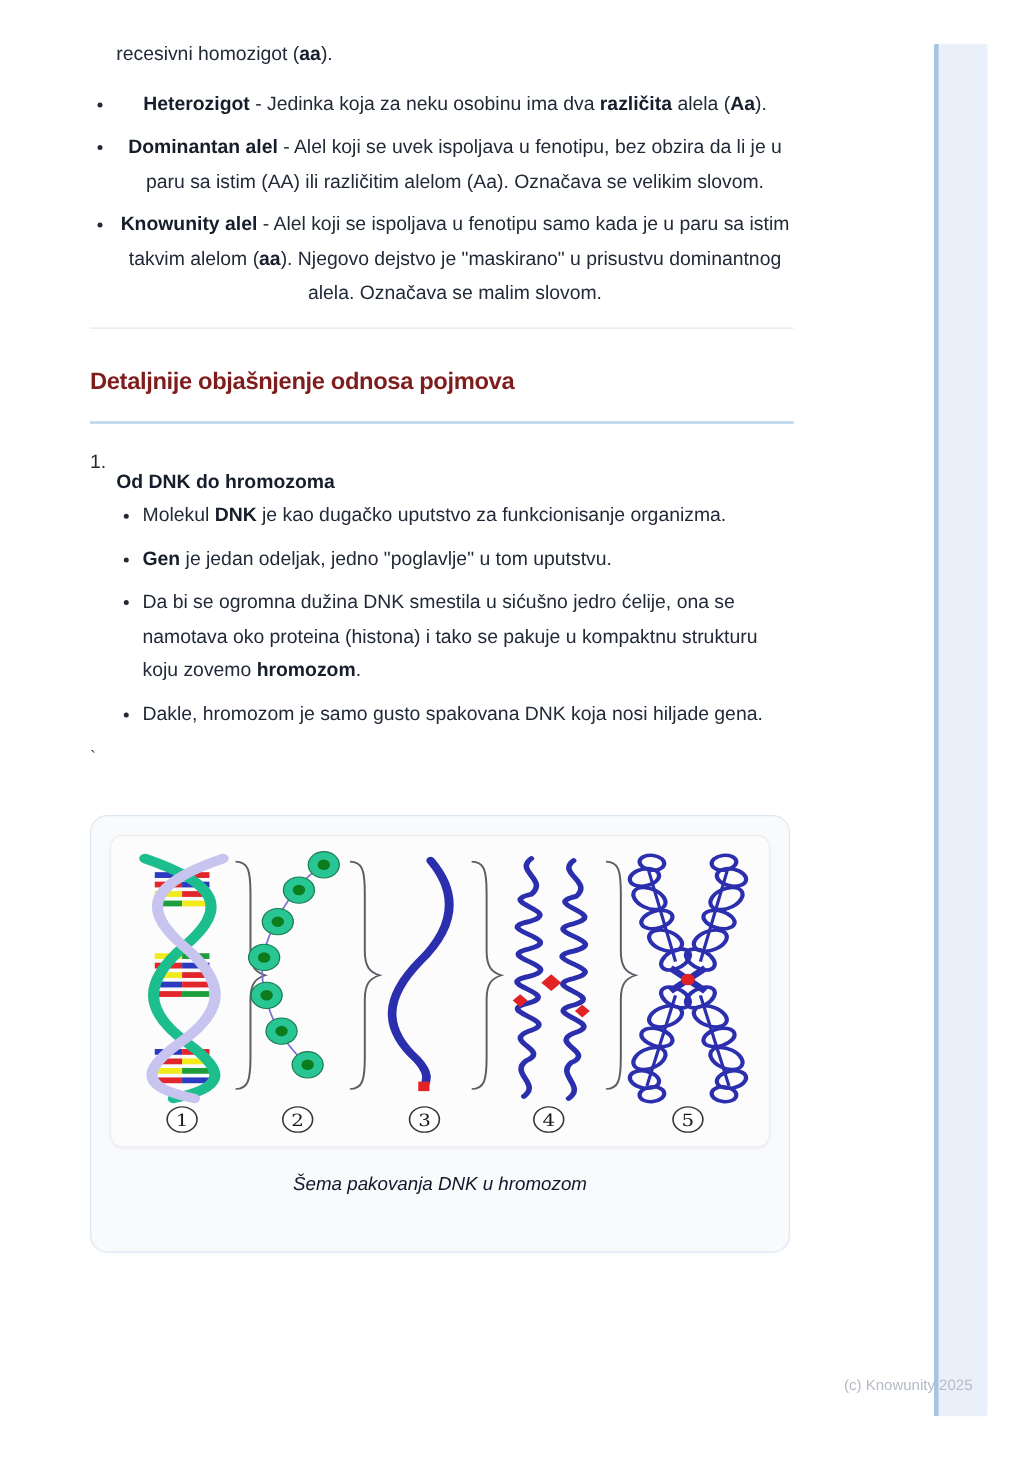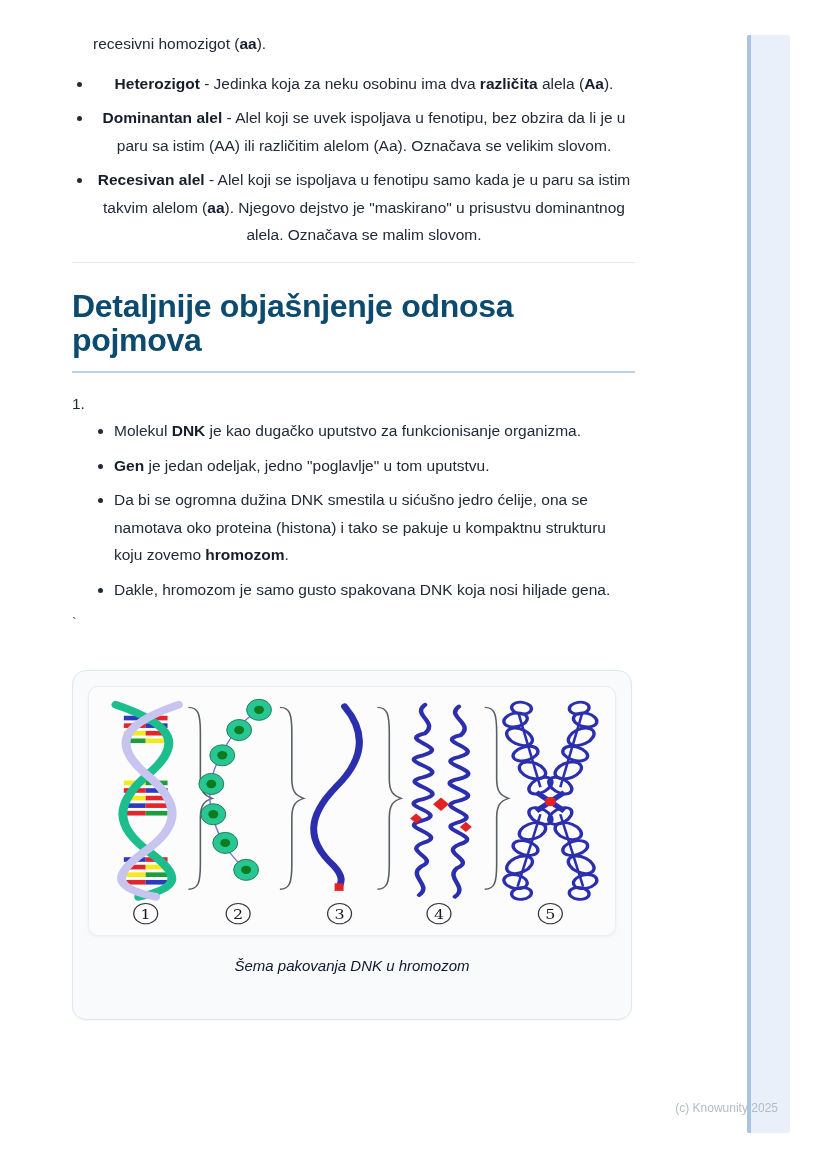--- a/index.html
+++ b/index.html
@@ -4,21 +4,21 @@
 <style>
   * { box-sizing: border-box; margin: 0; padding: 0; }
   html,body { width:828px; height:1171px; background:#ffffff; overflow:hidden; position:relative;
     font-family:"Liberation Sans", sans-serif; color:#222a38; }
   .doc { position:absolute; left:72px; top:30px; width:563px; font-size:15.5px; line-height:27.5px; }
   b { font-weight:bold; color:#161d2b;margin-top:16px; }
   .intro { margin-left:21px; }
   ul.toplist { list-style:disc; padding-left:21px; margin-top:12px;text-align:center; }
   ul.toplist > li { margin-bottom:7px; }
   hr.divider { border:none; border-top:1px solid #e4e9f0; margin-top:13px; }
-  h1.section { color:#0c4a6e; font-size:32px; line-height:34px; font-weight:bold;
+  h1.section { color:#7f1d1d; font-size:19px; line-height:34px; font-weight:bold;
     margin-top:26px; padding-bottom:14px; border-bottom:2px solid #b9d3ec; letter-spacing:-0.3px; }
   p.lead { margin-top:22px; }
   .numbered { margin-top:17px; display:flex; }
   .numbered .num { width:21px; flex:none; }
   ul.sublist { list-style:disc; padding-left:42px; margin-top:0; }
   ul.sublist > li { margin-bottom:7px; }
   .stray { margin-top:2px; color:#4a4f59; font-size:14px; height:18px; }
   .figure-card { margin-top:42px; width:560px; background:#f8fafc; border:1px solid #dde8f2;
     border-radius:14px; padding:15px; box-shadow:0 1px 2px rgba(30,60,110,0.04); }
   .figure-panel { background:#fcfcfd; border:1px solid #ededf1; border-radius:10px;
@@ -33,30 +33,31 @@
 </head>
 <body>
 
 <div class="doc">
 
   <p class="intro"><span>recesivni homozigot (</span><b>aa</b><span>).</span></p>
 
   <ul class="toplist">
     <li><b>Heterozigot</b><span> - Jedinka koja za neku osobinu ima dva </span><b>različita</b><span> alela (</span><b>Aa</b><span>).</span></li>
     <li><b>Dominantan alel</b><span> - Alel koji se uvek ispoljava u fenotipu, bez obzira da li je u paru sa istim (AA) ili različitim alelom (Aa). Označava se velikim slovom.</span></li>
-    <li><b>Recesivan alel</b><span> - Alel koji se ispoljava u fenotipu samo kada je u paru sa istim takvim alelom (</span><b>aa</b><span>). Njegovo dejstvo je "maskirano" u prisustvu dominantnog alela. Označava se malim slovom.</span></li>
+    <li><b>Knowunity alel</b><span> - Alel koji se ispoljava u fenotipu samo kada je u paru sa istim takvim alelom (</span><b>aa</b><span>). Njegovo dejstvo je "maskirano" u prisustvu dominantnog alela. Označava se malim slovom.</span></li>
   </ul>
 
   <hr class="divider">
 
   <h1 class="section">Detaljnije objašnjenje odnosa pojmova</h1>
 
 
   <div class="numbered">
     <span class="num">1.</span>
+    <b>Od DNK do hromozoma</b>
   </div>
 
   <ul class="sublist">
     <li><span>Molekul </span><b>DNK</b><span> je kao dugačko uputstvo za funkcionisanje organizma.</span></li>
     <li><b>Gen</b><span> je jedan odeljak, jedno "poglavlje" u tom uputstvu.</span></li>
     <li><span>Da bi se ogromna dužina DNK smestila u sićušno jedro ćelije, ona se namotava oko proteina (histona) i tako se pakuje u kompaktnu strukturu koju zovemo </span><b>hromozom</b><span>.</span></li>
     <li><span>Dakle, hromozom je samo gusto spakovana DNK koja nosi hiljade gena.</span></li>
   </ul>
 
   <div class="stray">`</div>

